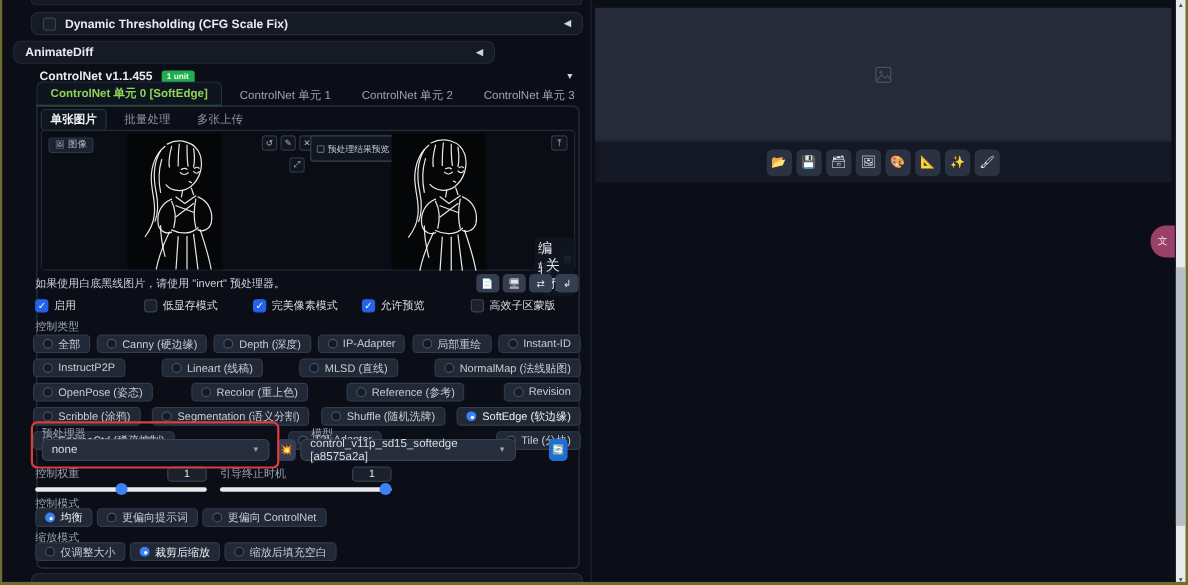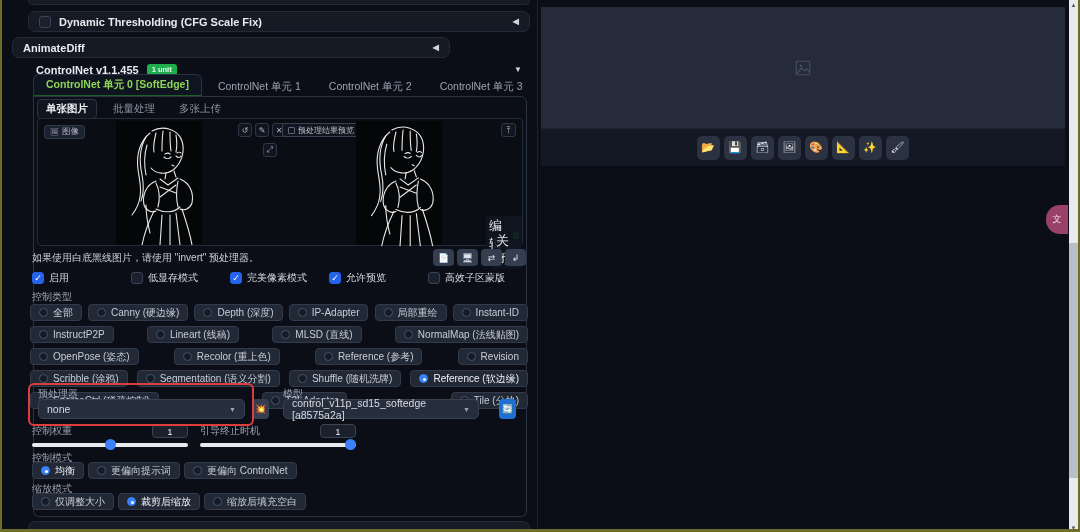--- a/index.html
+++ b/index.html
@@ -45,21 +45,21 @@
   
   .img-box { left:37px; top:118px; width:486px; height:128px; background:#0a0d14; border:1px solid #232a38; border-radius:4px; }
   .img-box .rel { position:absolute; }
   .img-label { left:6px; top:6px; height:14px; background:#1b2130; border:1px solid #2f3748; border-radius:3px;
                display:flex; align-items:center; gap:3px; padding:0 5px; font-size:8.5px; color:#aeb5c0; }
   .lineart { top:2px; width:86px; height:124px; background:#050608; }
   .lineart svg { width:100%; height:100%; }
   .mini-toolbar { left:200px; top:4px; display:flex; gap:3px; }
   .mini-btn { width:14px; height:14px; background:#10151f; border:1px solid #2f3748; border-radius:3px;
               display:flex; align-items:center; justify-content:center; font-size:8px; color:#aeb5c0; cursor:pointer; }
-  .preview-chip { left:244px; top:4px; height:14px; background:#10151f; border:1px solid #3a4356; border-radius:3px;
+  .preview-chip { left:244px; top:4px; height:24px; background:#10151f; border:1px solid #3a4356; border-radius:3px;
                   display:flex; align-items:center; gap:3px; padding:0 5px; font-size:8px; color:#c3c9d3; cursor:pointer; }
   .preview-chip .sq { width:7px; height:7px; border:1px solid #5a6578; border-radius:1px; }
   .upload-btn { left:463px; top:4px; width:15px; height:14px; background:#10151f; border:1px solid #2f3748; border-radius:3px;
                 display:flex; align-items:center; justify-content:center; font-size:9px; color:#aeb5c0; cursor:pointer; }
   .ov-chip { background:rgba(16,21,31,.9); border-radius:2px; color:#e8eaef; font-size:13px;
              display:flex; align-items:center; gap:2px; padding:1px 3px; cursor:pointer; }
   .ov-chip .gsq { width:7px; height:7px; background:#1fad4e; border-radius:1px; }
 
   .hint { left:32px; top:251px; font-size:10px; color:#ccd1d9; }
   .tool-row { left:433px; top:249px; display:flex; gap:3px; }
@@ -334,21 +334,21 @@
       <div class="chip">
     <span class="rdo"></span>
     <span>Segmentation (语义分割)</span>
   </div>
       <div class="chip">
     <span class="rdo"></span>
     <span>Shuffle (随机洗牌)</span>
   </div>
       <div class="chip on">
     <span class="rdo"></span>
-    <span>Reference (软边缘)</span>
+    <span>SoftEdge (软边缘)</span>
   </div>
       <div class="chip">
     <span class="rdo"></span>
     <span>SparseCtrl (稀疏控制)</span>
   </div>
       <div class="chip">
     <span class="rdo"></span>
     <span>T2I-Adapter</span>
   </div>
       <div class="chip">
@@ -359,21 +359,21 @@
 
   <div class="abs red-box"></div>
   <div class="abs sec-label" style="left:38px;top:387px">预处理器</div>
   <div class="abs dd" style="left:38px;top:399px;width:207px">
     <span>none</span>
       <span class="grow"></span>
     <span class="caret">▼</span>
   </div>
   <div class="abs sq-btn" style="left:252px;top:399px;background:#353e50">💥</div>
   <div class="abs sec-label" style="left:283px;top:387px">模型</div>
-  <div class="abs dd" style="left:283px;top:399px;width:196px">
+  <div class="abs dd" style="left:273px;top:399px;width:196px">
     <span>control_v11p_sd15_softedge [a8575a2a]</span>
       <span class="grow"></span>
     <span class="caret">▼</span>
   </div>
   <div class="abs sq-btn" style="left:499px;top:399px;background:#1d6fd4;color:#fff">🔄</div>
 
   <div class="abs sliders">
       <div class="slider-col">
     <div class="slider-head">
       <span class="sec-label">控制权重</span>

